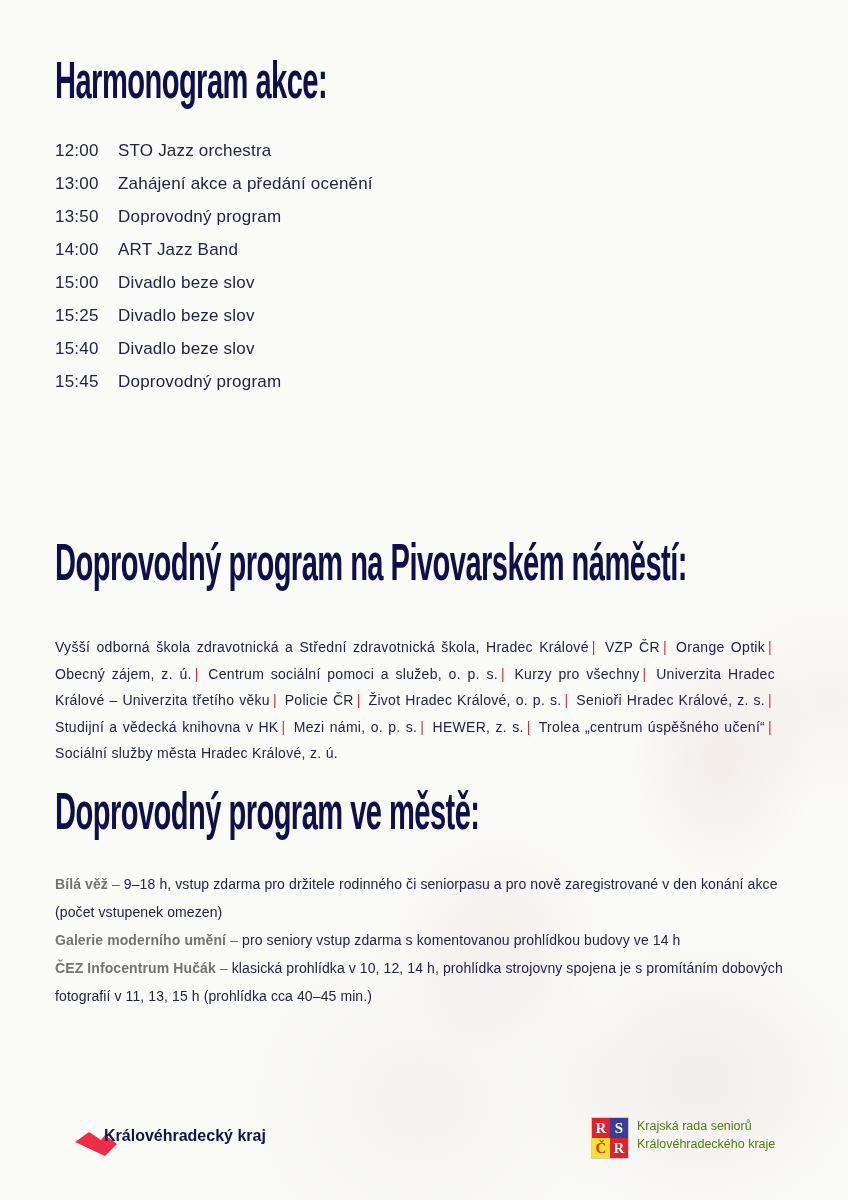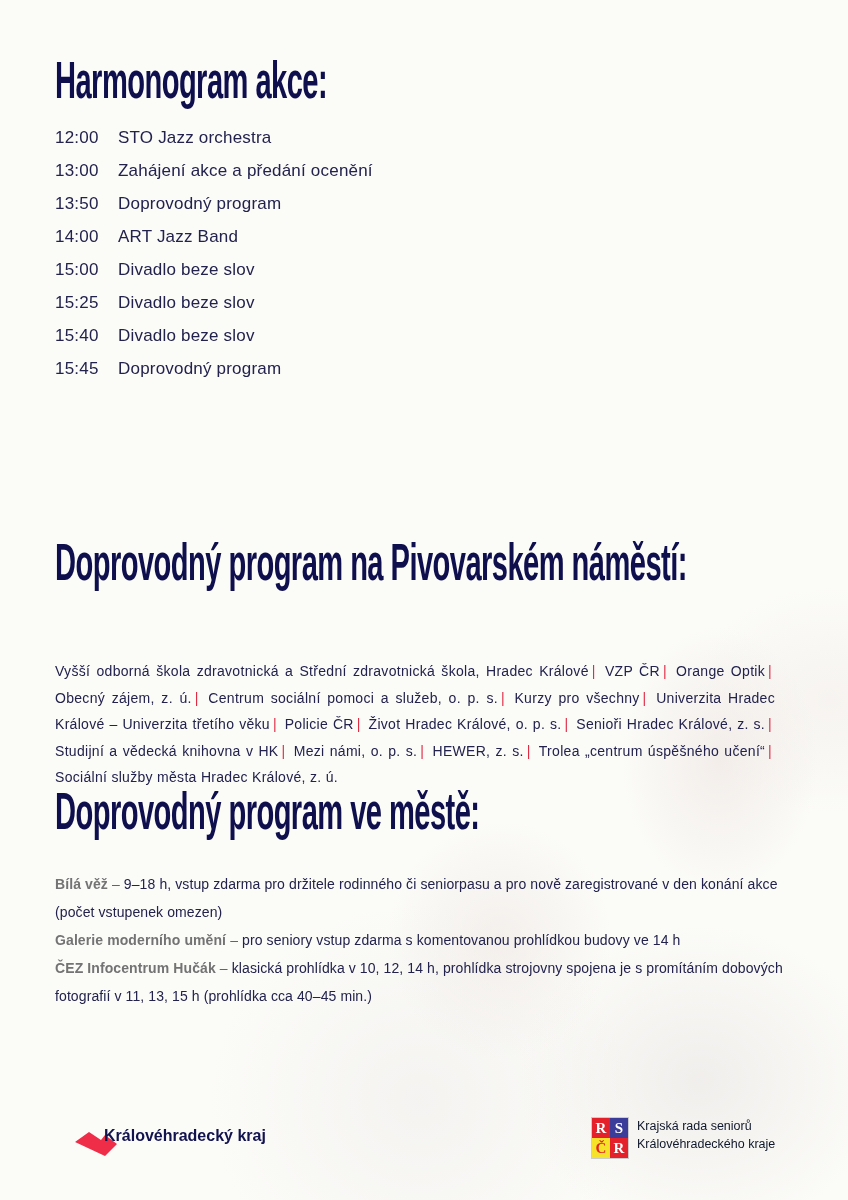--- a/index.html
+++ b/index.html
@@ -25,26 +25,26 @@
       font-weight: 700; color: #0f0f4d;
       transform-origin: left top;
       letter-spacing: -1px;
       white-space: nowrap;
     }
     .title-main { top: 50px; font-size: 52px; transform: scaleX(0.56); }
     .title-pivo { top: 532px; font-size: 52px; transform: scaleX(0.56); }
     .title-mesto { top: 781px; font-size: 52px; transform: scaleX(0.56); }
 
     .schedule { position: absolute; left: 55px; top: 128px; }
-    .sched-row { height: 33px; display: flex; align-items: flex-start; font-size: 17px; color: #22224d; letter-spacing: 0.2px; }
+    .sched-row { height: 33px; display: flex; align-items: flex-end; font-size: 17px; color: #22224d; letter-spacing: 0.2px; }
     .sched-time { width: 63px; }
     .sched-act { }
 
     .partners {
-      position: absolute; left: 55px; top: 658px; width: 720px;
+      position: absolute; left: 55px; top: 634px; width: 720px;
       font-size: 14px; line-height: 26.5px; color: #22224d;
       text-align: justify; letter-spacing: 0.3px;
     }
     .sep { color: #e02b45; padding: 0 3px; }
 
     .city {
       position: absolute; left: 55px; top: 870px; width: 730px;
       font-size: 14px; line-height: 28px; color: #22224d; letter-spacing: 0.1px;
     }
     .city .item-name { font-weight: 700; color: #737373; }
@@ -54,21 +54,21 @@
     .kraj-name { position: absolute; left: 29px; top: 12px; font-weight: 700; font-size: 16px; color: #12124f; white-space: nowrap; }
     .kraj-shape { position: absolute; left: 0; top: 15px; }
 
     .rscr-logo { position: absolute; left: 591px; top: 1117px; display: flex; align-items: flex-start; }
     .rscr-box { width: 36px; height: 40px; display: grid; grid-template-columns: 1fr 1fr; grid-template-rows: 1fr 1fr; border: 1px solid #ccc; }
     .rscr-cell { display: flex; align-items: center; justify-content: center; font-family: "Liberation Serif", serif; font-weight: 700; font-size: 15px; color: #fff; }
     .c-r1 { background: #e4202a; }
     .c-s { background: #3b3b9a; }
     .c-c { background: #f7e22a; color: #e4202a; }
     .c-r2 { background: #e4202a; }
-    .rscr-text { margin-left: 8px; font-size: 12.5px; line-height: 18px; color: #0f172a; }
+    .rscr-text { margin-left: 8px; font-size: 12.5px; line-height: 18px; color: #4d7c0f; }
   </style>
 </head>
 <body>
 
 <div class="bg-photo"></div>
 
 <div class="page">
 
   <h1 class="title-main">Harmonogram akce:</h1>
 

